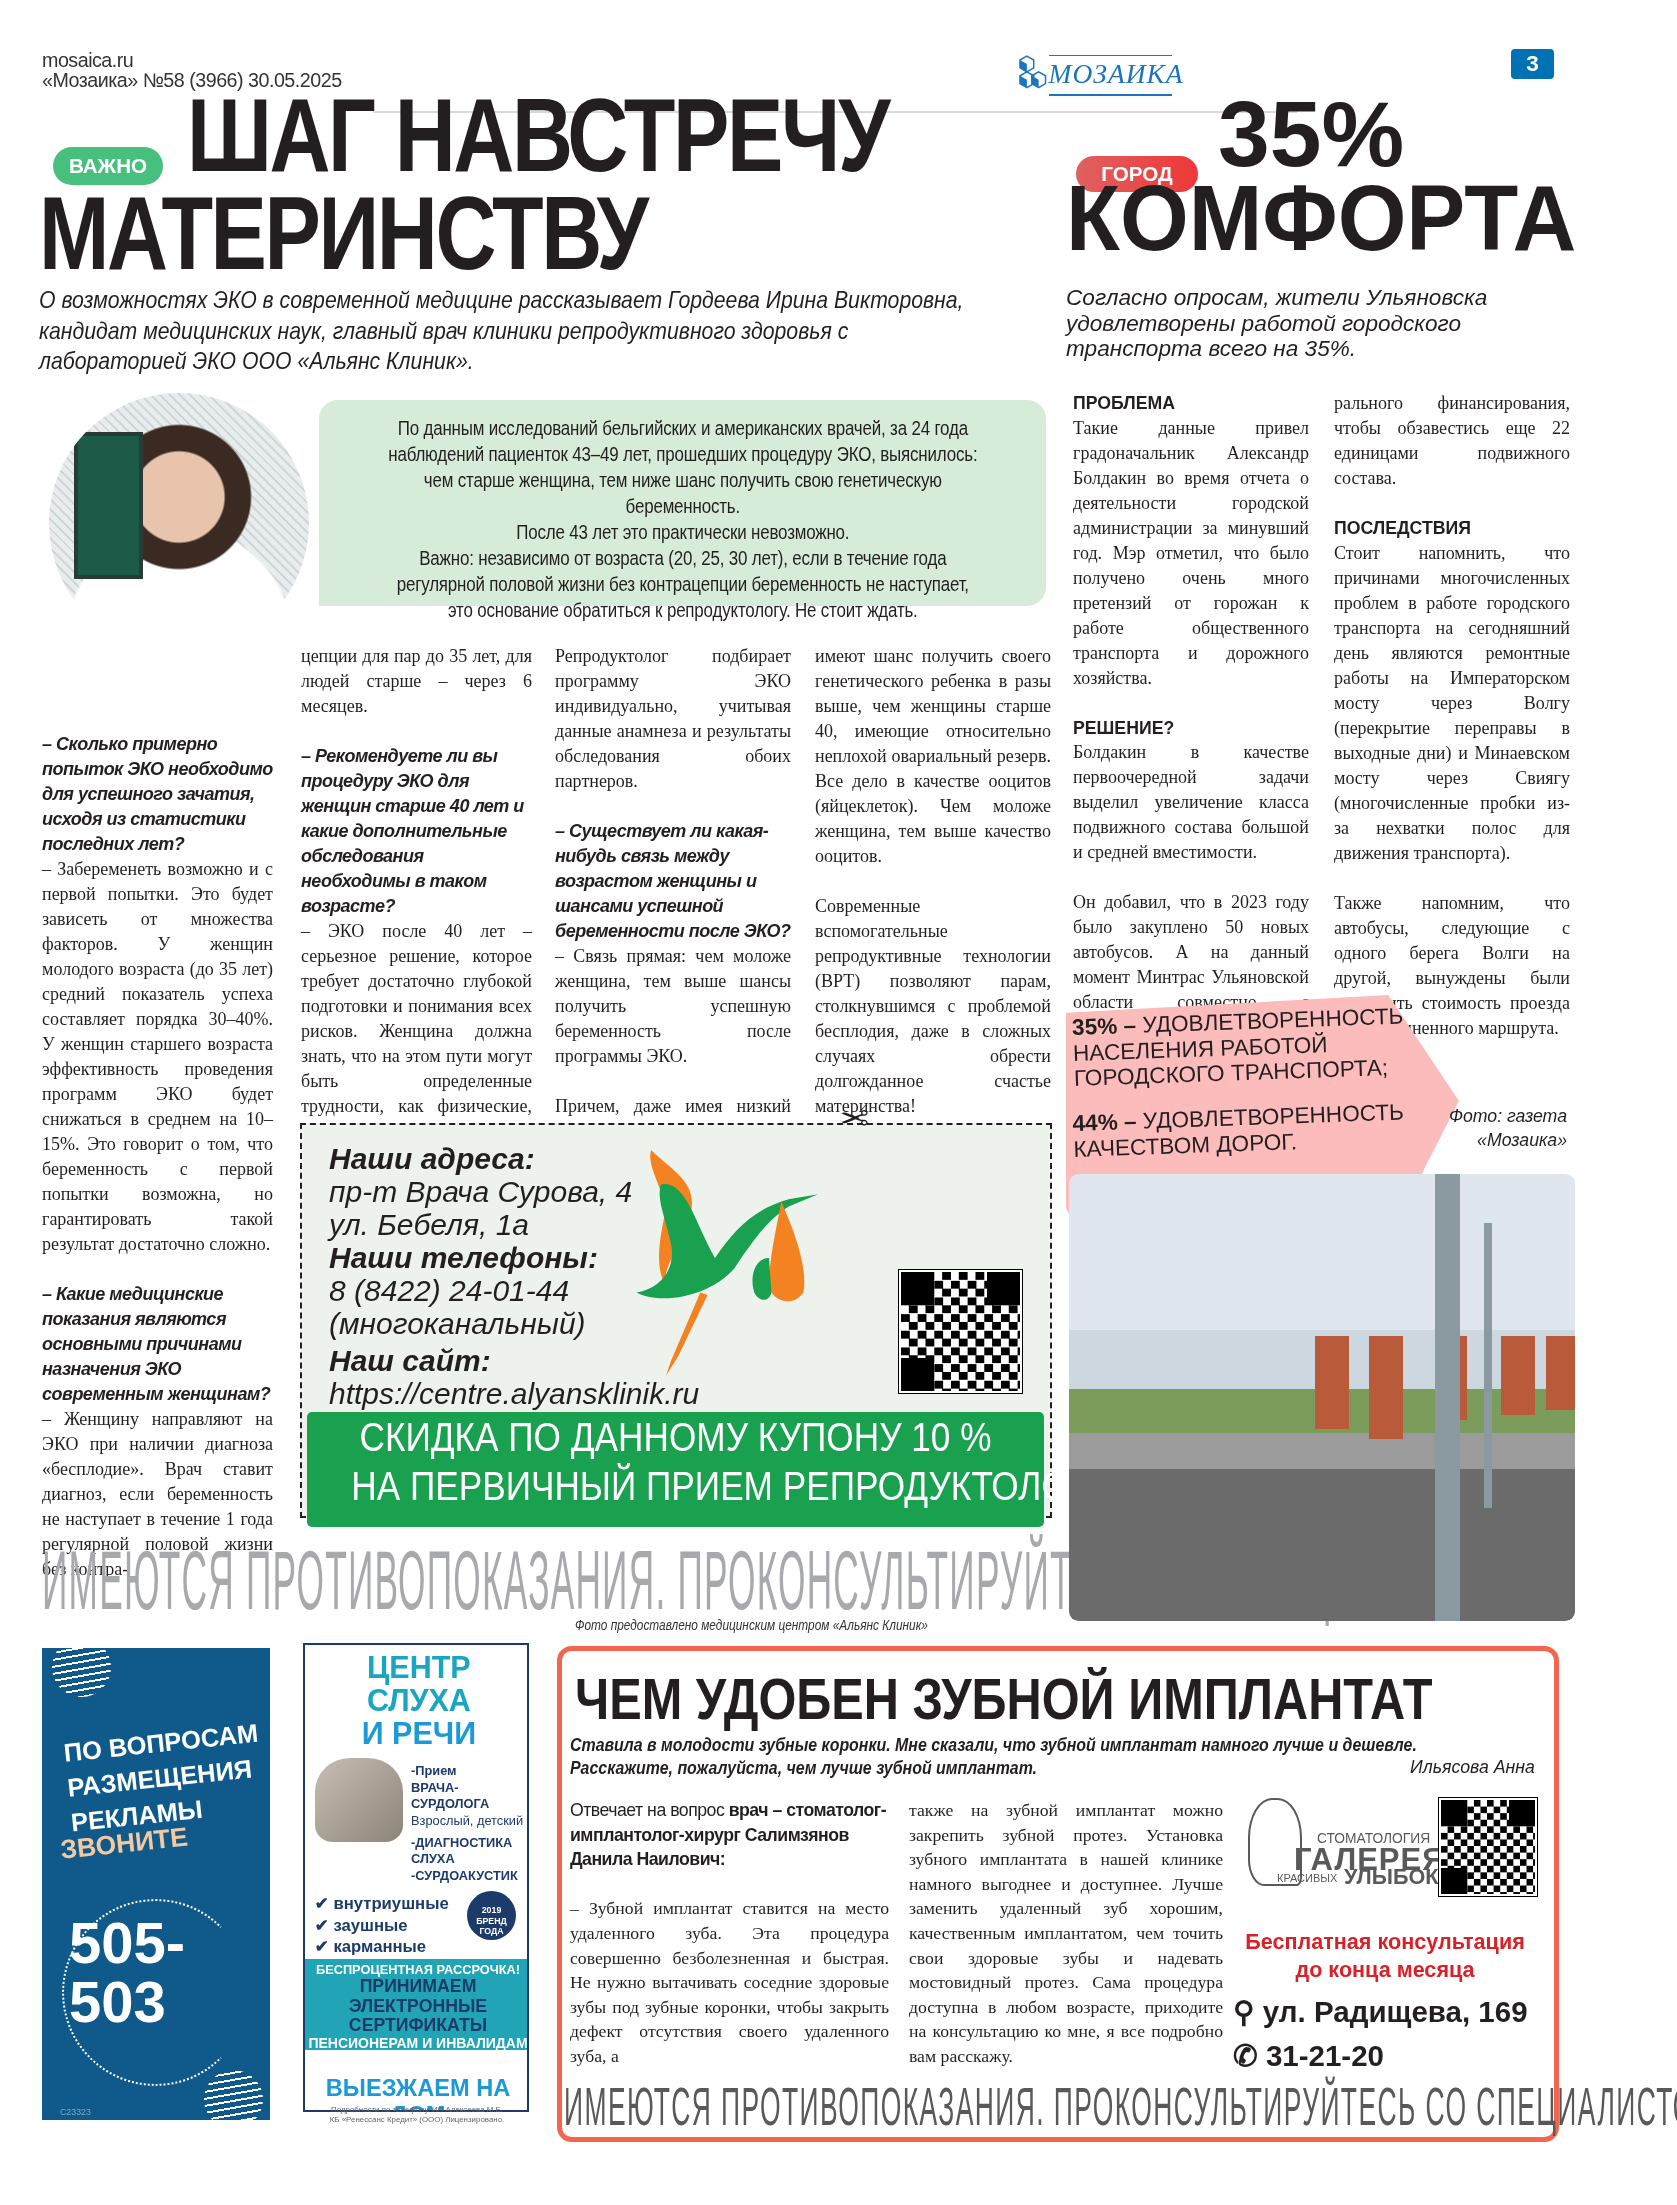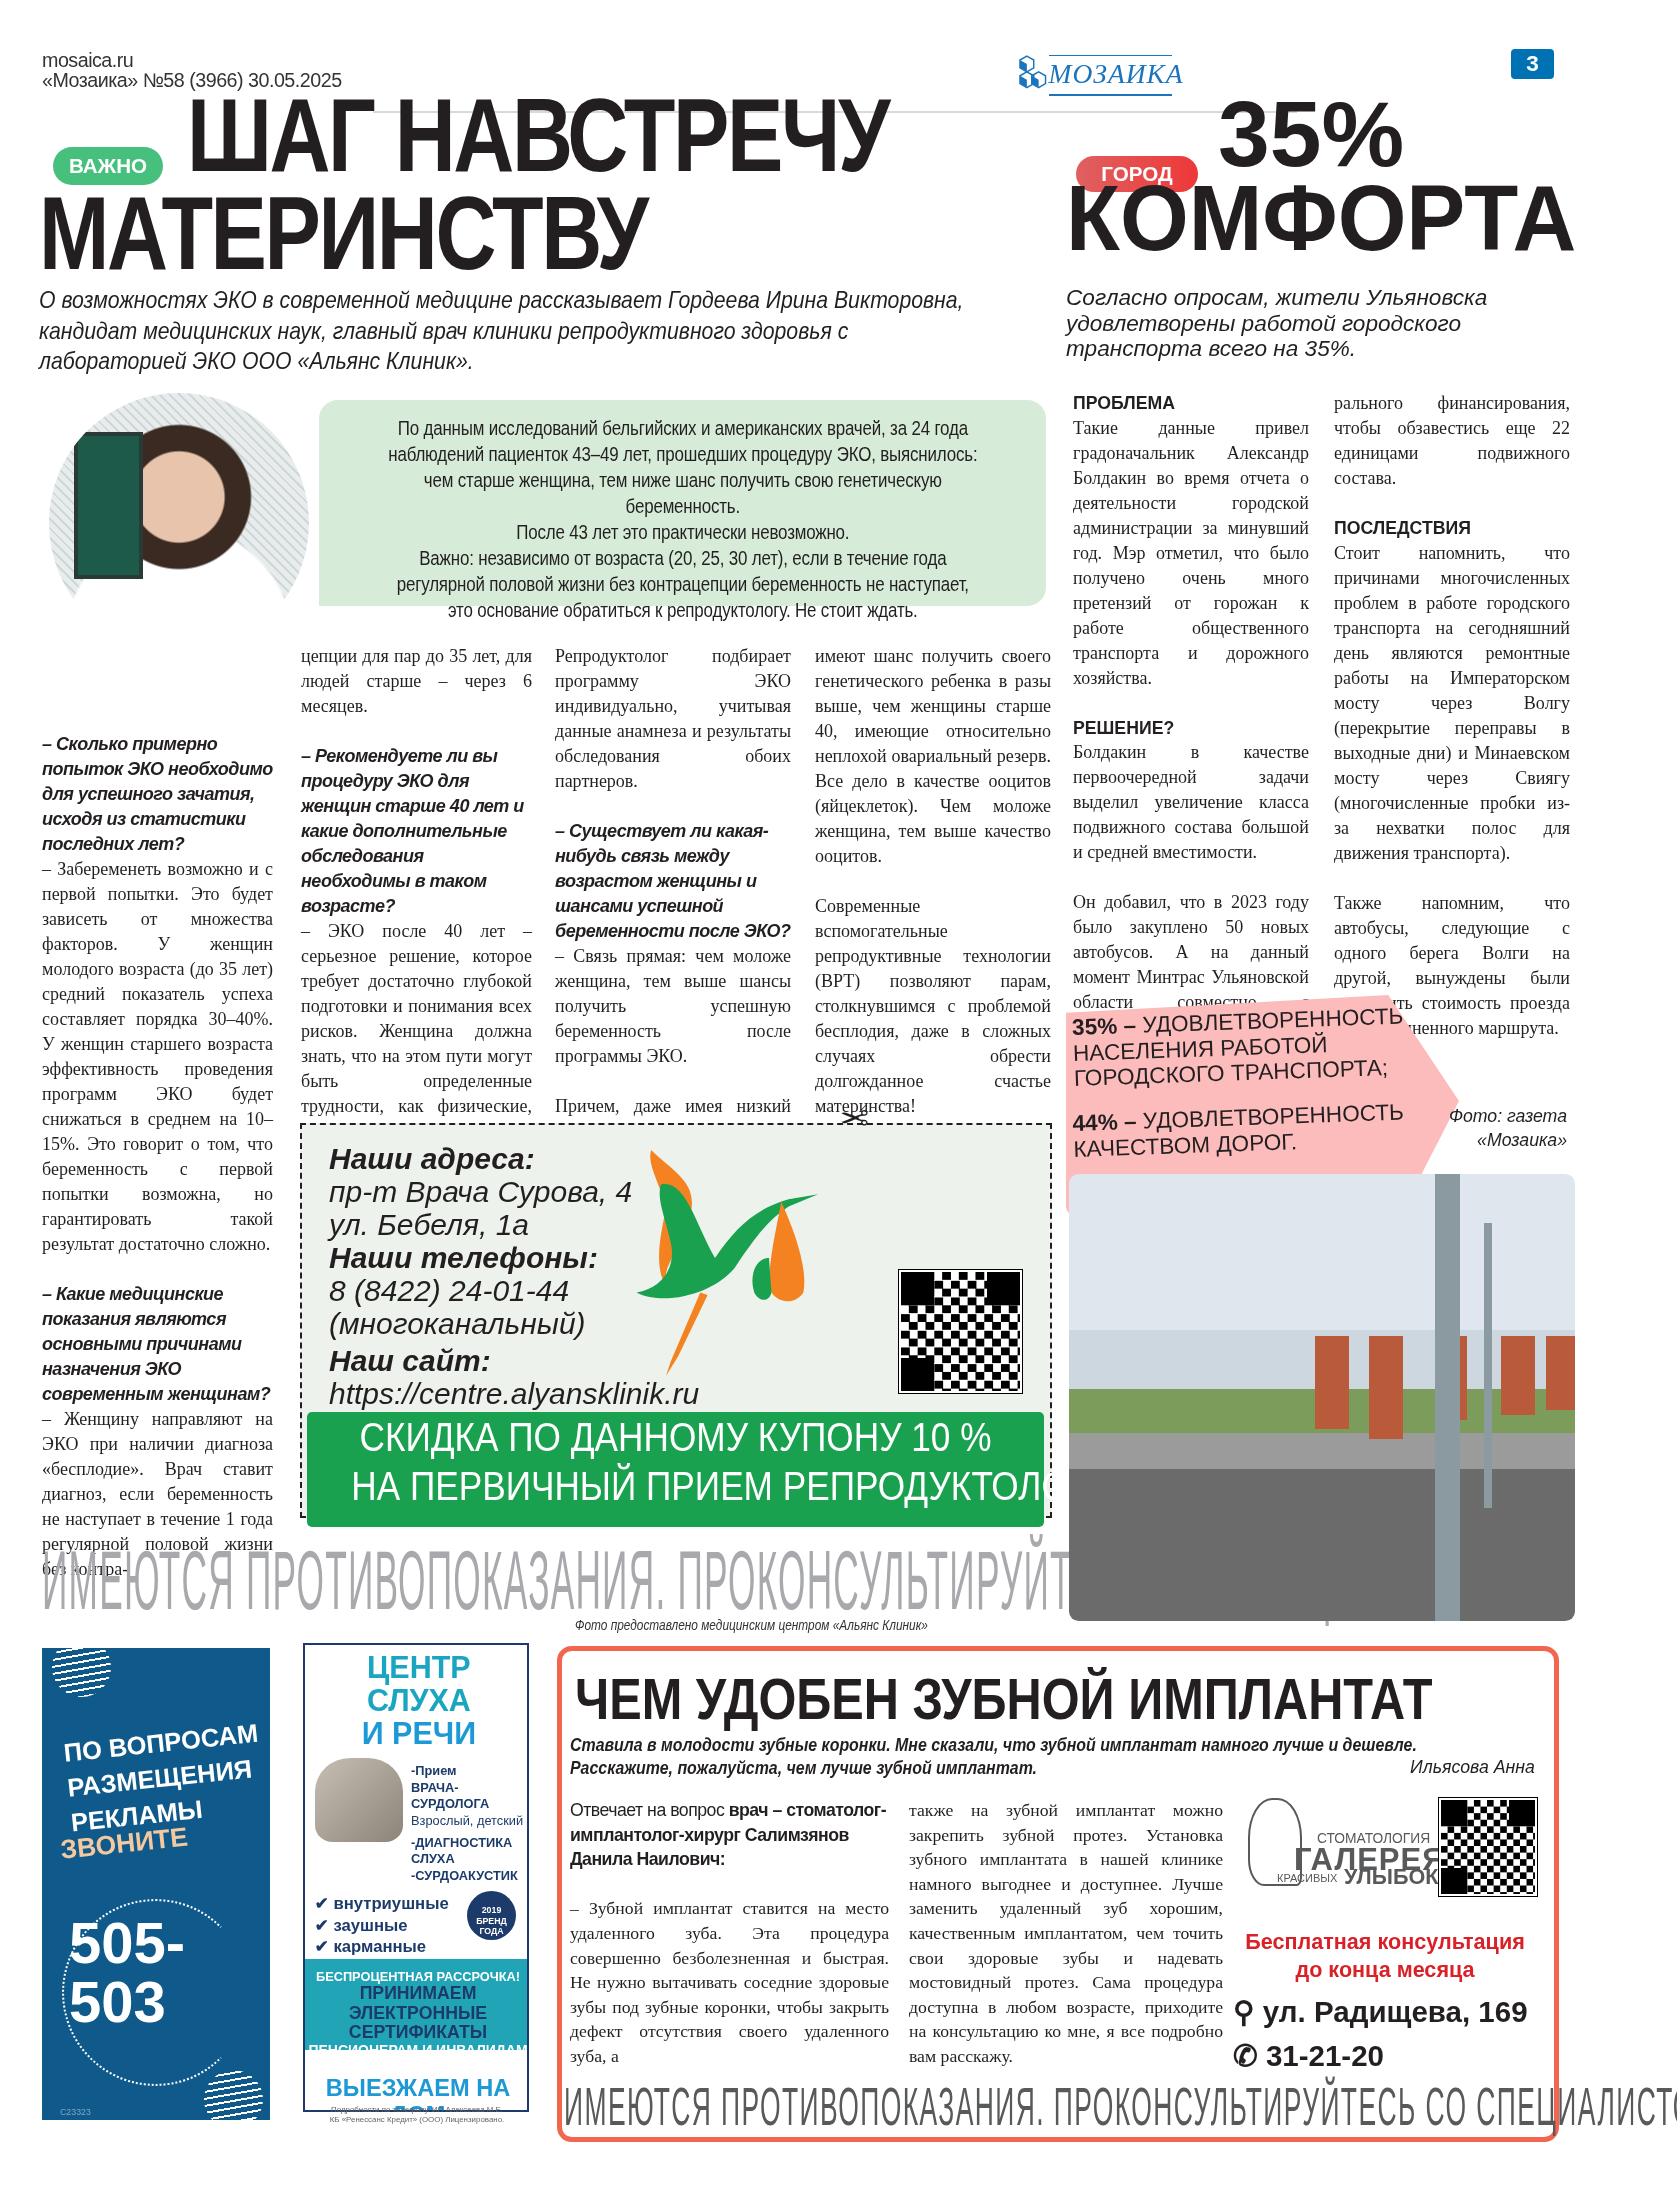--- a/index.html
+++ b/index.html
@@ -90,21 +90,21 @@
   #ad-blue .code { position:absolute; left: 18px; bottom: 2.9px; font-size: 8.8px; color: #7fa6c2; }
   #ad-blue .stripes { position:absolute; width:59px; height:59px; border-radius:50%; background: repeating-linear-gradient(170deg,#fff 0 2px,transparent 2px 6.9px); }
 
   #ad-hearing { left: 303px; top: 1643px; width: 226px; height: 469px; border: 2px solid #1d3b6a; background: #fff; overflow: hidden; }
   #ad-hearing .h1 { position:absolute; left: 5.9px; top: 5.9px; width: 216px; font-size: 30.5px; font-weight: bold; color: #1aa5c0; line-height: 33px; text-align:center; }
   #ad-hearing .list1 { position:absolute; left: 106px; top: 118px; font-size: 12.8px; line-height: 16.7px; font-weight: bold; color: #1d3b6a; }
   #ad-hearing .list1 .n { font-weight: normal; }
   #ad-hearing .device { position:absolute; left: 9.8px; top: 113px; width: 88px; height: 84px; border-radius: 40% 40% 20% 20%; background: linear-gradient(135deg,#c7bfb3,#8c8478); }
   #ad-hearing .checks { position:absolute; left: 9.8px; top: 248px; font-size: 16.7px; line-height: 21.6px; font-weight: bold; color: #1d3b6a; }
   #ad-hearing .badge { position:absolute; left: 162px; top: 246px; width: 49px; height: 49px; border-radius: 50%; background: #1d3b6a; color: #fff; font-size: 8.8px; font-weight: bold; text-align:center; padding-top: 13.8px; line-height: 10.8px; }
-  #ad-hearing .teal { position:absolute; left: 0; top: 314px; width: 226px; height: 91px; background: #21a4b5; text-align:center; color:#fff; padding-top: 10px; }
+  #ad-hearing .teal { position:absolute; left: 0; top: 314px; width: 226px; height: 91px; background: #21a4b5; text-align:center; color:#fff; padding-top: 3px; }
   #ad-hearing .teal .a { font-size: 12.8px; font-weight: bold; }
   #ad-hearing .teal .b { font-size: 17.7px; font-weight: bold; color: #1d3b6a; line-height: 19.7px; }
   #ad-hearing .teal .c { font-size: 14px; font-weight: bold; line-height: 14.7px; }
   #ad-hearing .visit { position:absolute; left: 0; top: 430px; width: 226px; text-align:center; font-size: 23.6px; font-weight: bold; color: #1d9ad6; }
 
   
   #ad-dental { left: 557px; top: 1646px; width: 1002px; height: 496px; border: 5.9px solid #f26650; border-radius: 14.7px; background: #fff; overflow: hidden; }
   #dent-title { left: 575px; top: 1670px; font-size: 58px; font-weight: bold; line-height: 1; transform: scaleX(0.84); transform-origin:left top; white-space: nowrap; }
   #dent-q { left: 570px; top: 1734px; width: 963px; font-size: 17.7px; font-style: italic; font-weight: bold; line-height: 22.6px; transform: scaleX(0.9); transform-origin:left top; }
   #dent-qauthor { left: 1410px; top: 1757px; font-size: 17.7px; font-style: italic; }

